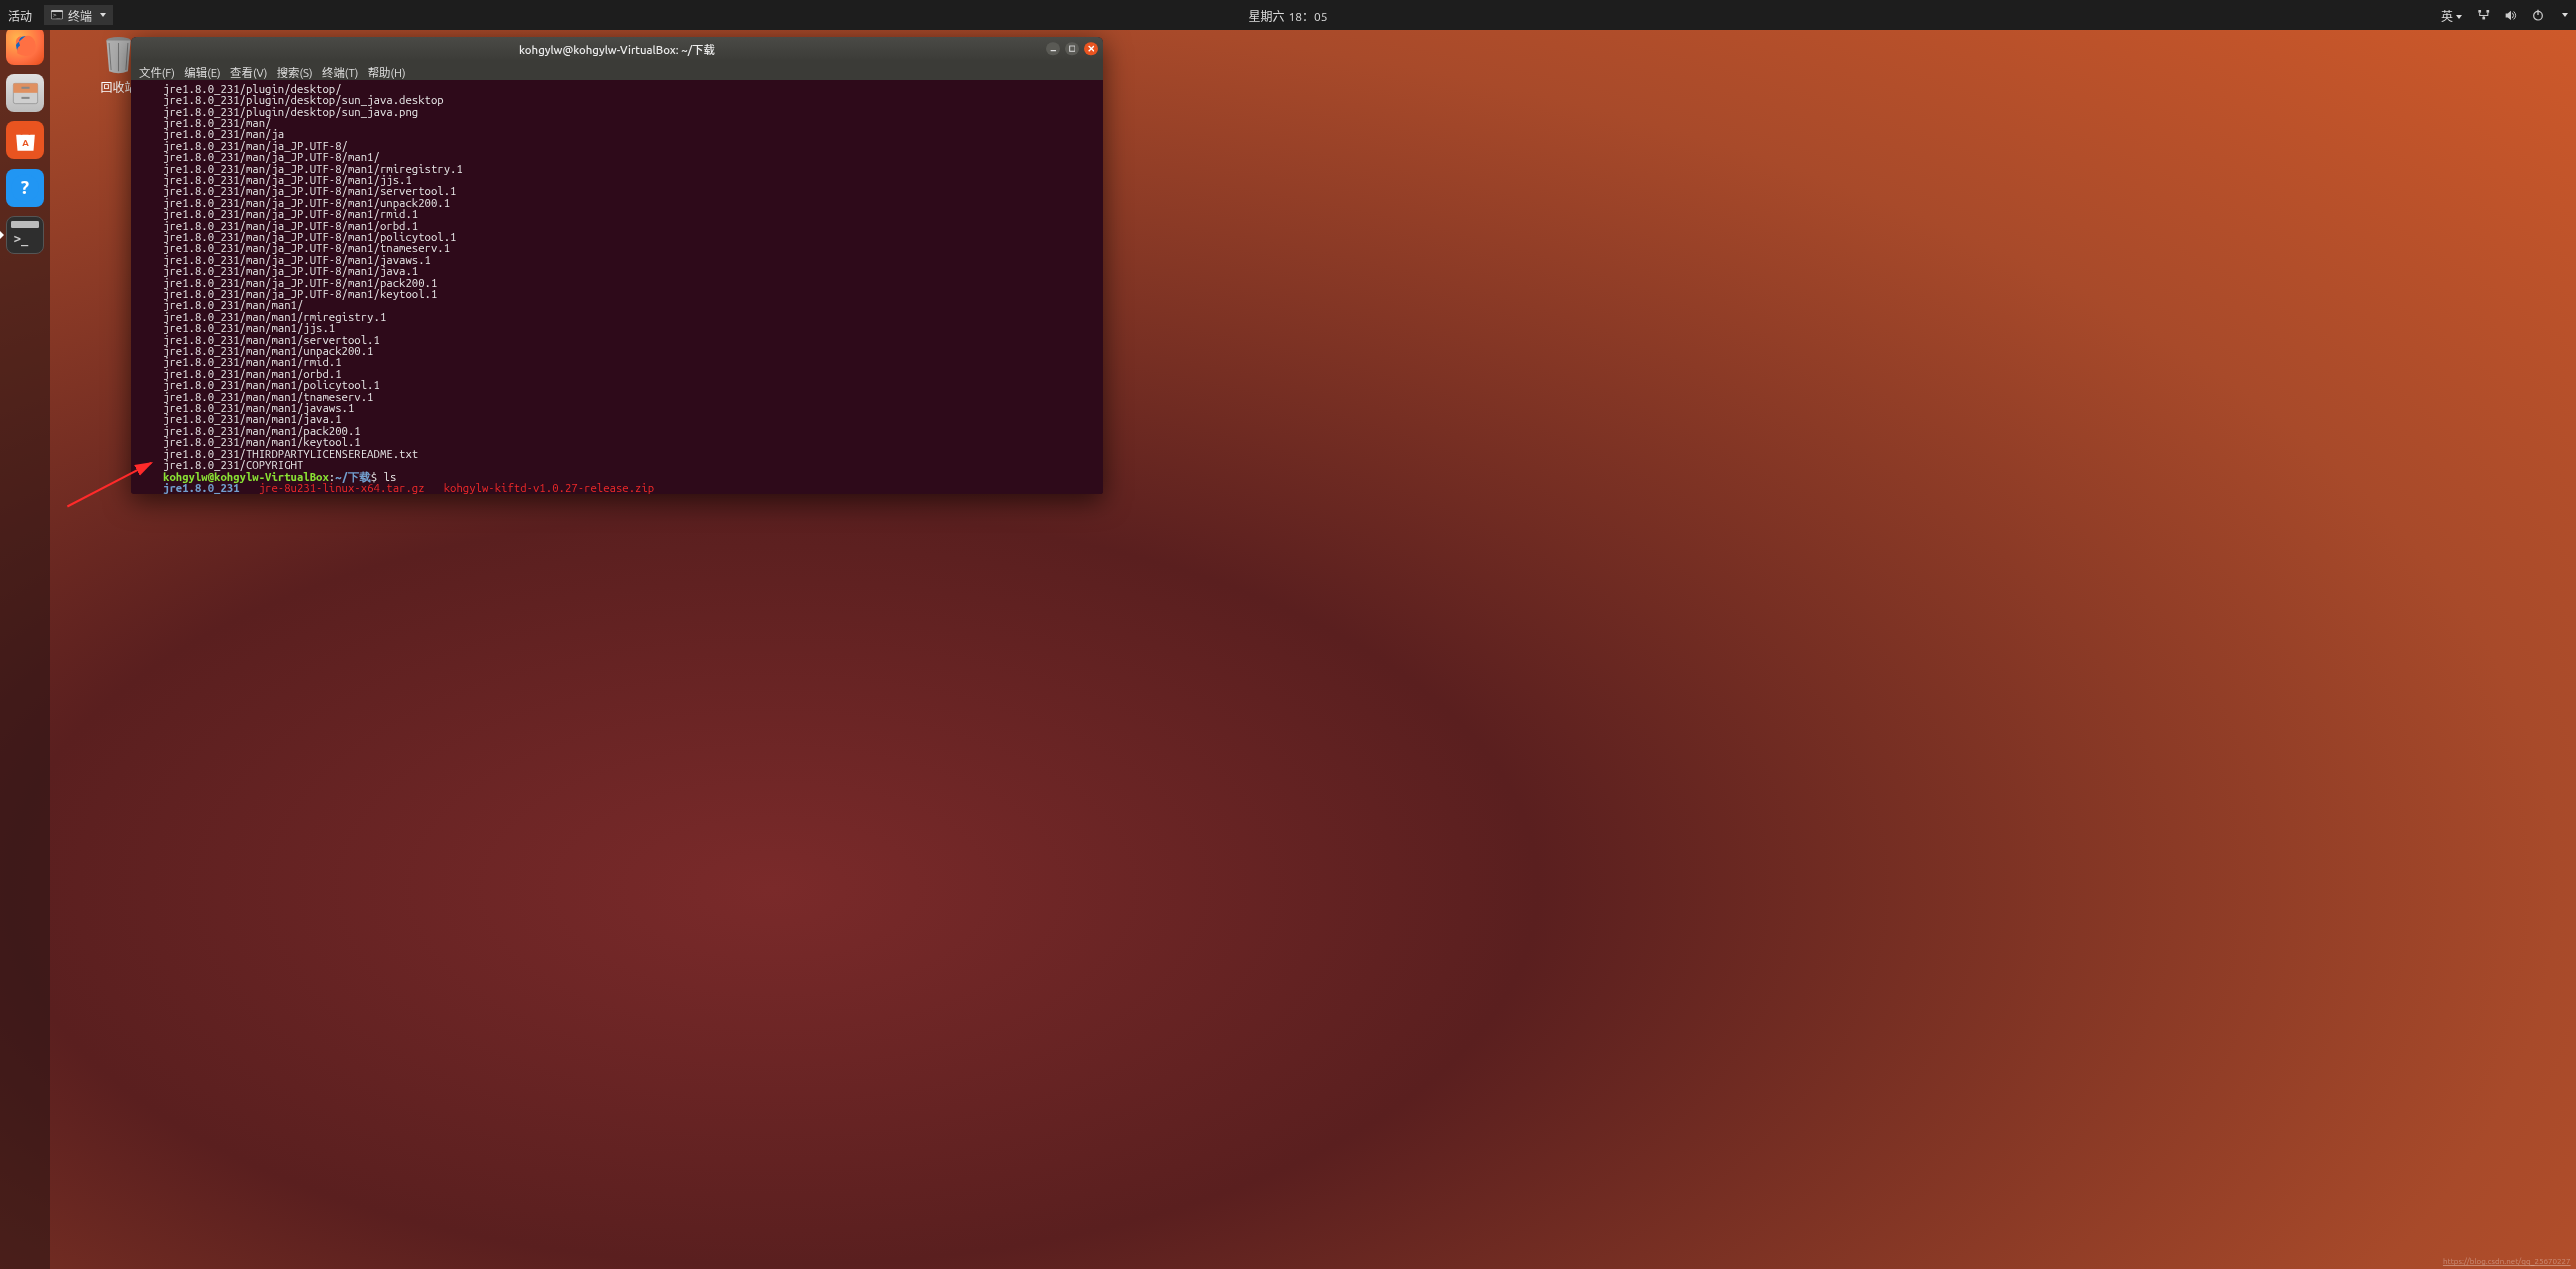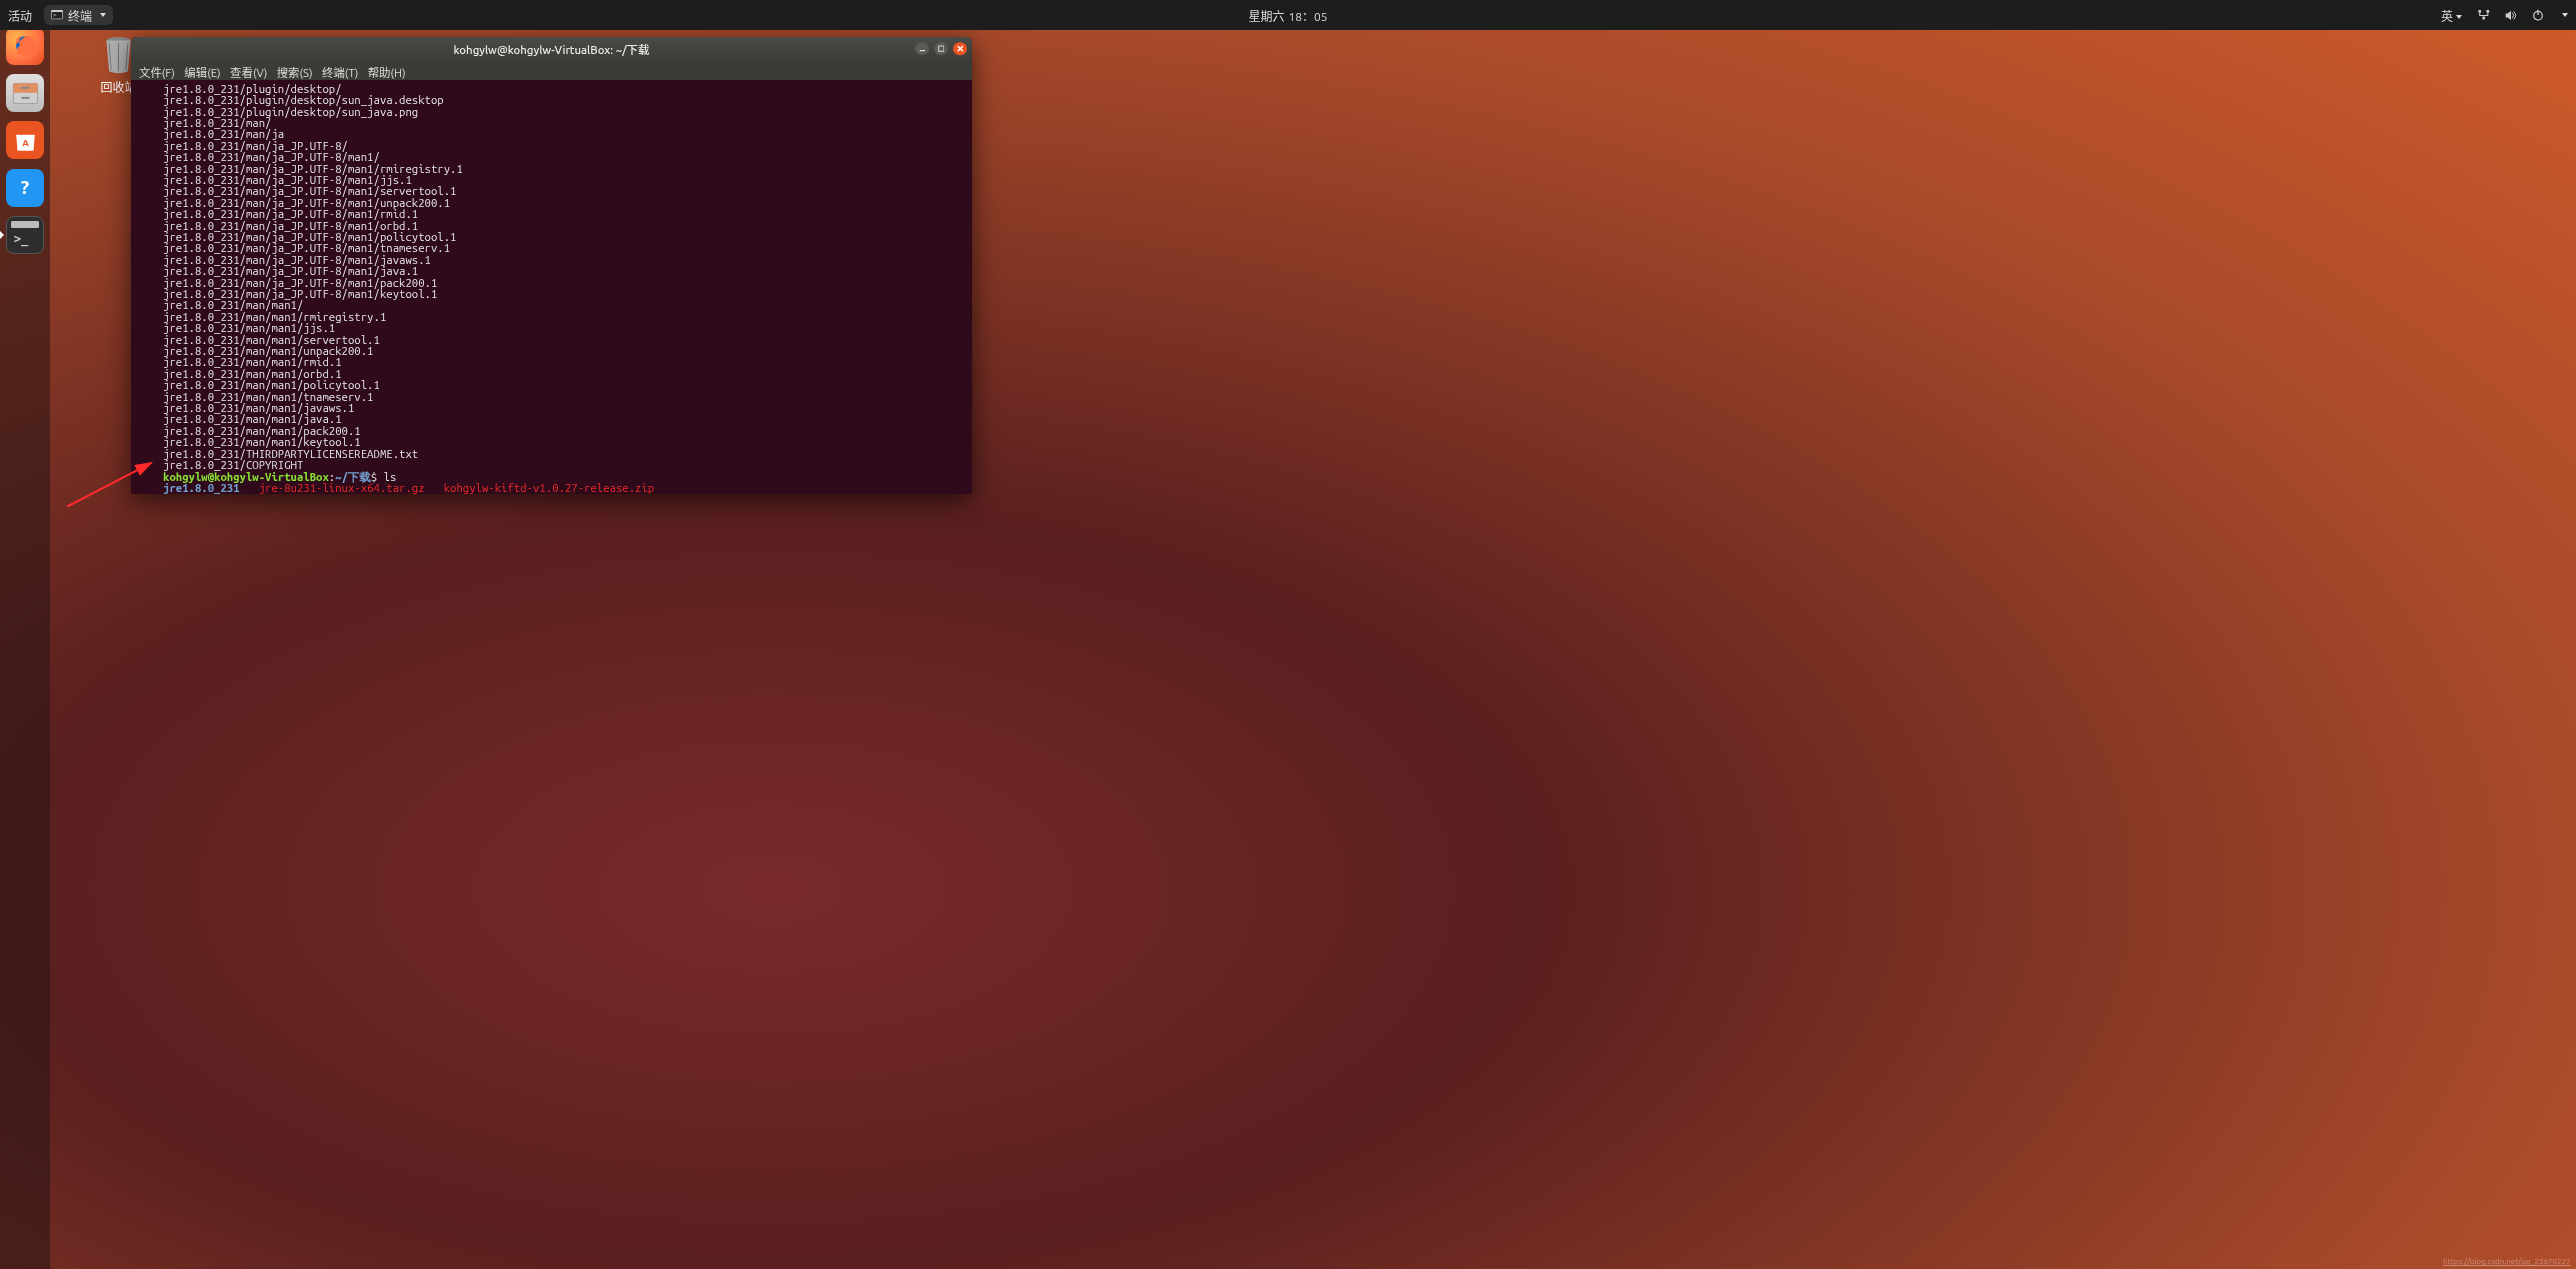--- a/index.html
+++ b/index.html
@@ -17,21 +17,21 @@
     height: 20px;
     background: #1d1d1d;
     display: flex; align-items: center;
     font-size: 12px;
     color: #ddd;
     padding: 15px 8px;
     z-index: 100;
   }
   .top-panel .left-group { display: flex; align-items: center; gap: 12px; }
   .top-panel .app-menu { display: flex; align-items: center; gap: 5.4px;
-    background: rgba(255,255,255,0.1); padding: 1.3px 6.7px; border-radius: 6px;}
+    background: rgba(255,255,255,0.1); padding: 1.3px 6.7px; border-radius: 0;}
   .top-panel .center-group {
     position: absolute; left: 50%; transform: translateX(-50%);
     display: flex; align-items: center; gap: 4px;
   }
   .top-panel .right-group {
     margin-left: auto; display: flex; align-items: center; gap: 15px;
   }
   .top-panel .tri-down {
     display:inline-block; width:0;height:0;
     border-left:3.4px solid transparent; border-right:3.4px solid transparent;
@@ -71,21 +71,21 @@
     position: absolute; top: 34px; left: 88px;
     width: 61px; text-align: center; color: #fff; font-size: 12px;
     z-index: 10;
   }
   .desktop-icon .icon-box{width:40px;height:40px;margin:0 auto 4px;display:flex;align-items:center;justify-content:center;}
 
   
   .window {
     position: absolute;
     top: 37px; left: 131px;
-    width: 841px; height: 457px;
+    width: 972px; height: 457px;
     background: #2e0a1a;
     border-radius: 5.4px 5.4px 2.7px 2.7px;
     box-shadow: 0 6.7px 27px rgba(0,0,0,0.6);
     display: flex; flex-direction: column;
     overflow: hidden;
     z-index: 60;
   }
   .titlebar {
     height: 23px; background: linear-gradient(#4a4a46,#3c3c38);
     display: flex; align-items: center; justify-content: center;

